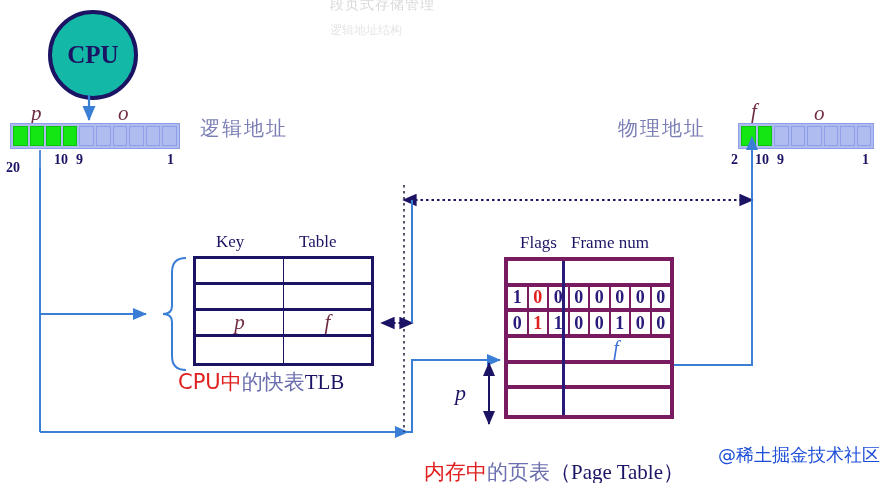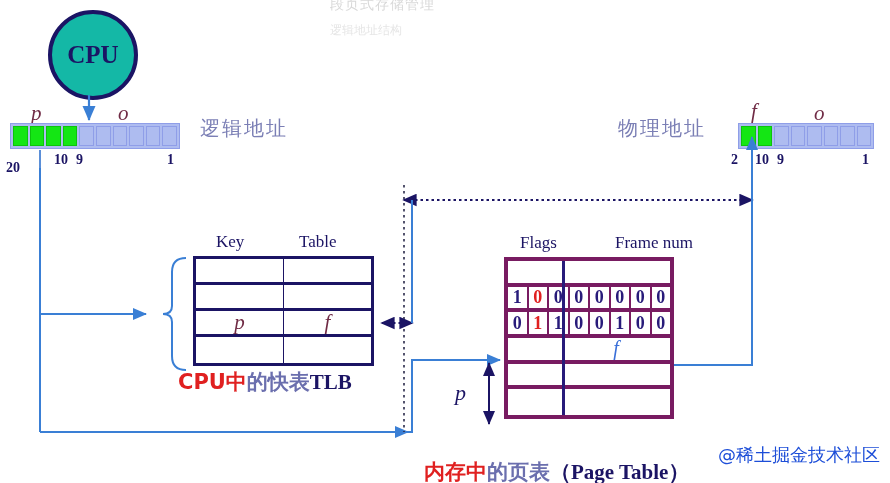--- a/index.html
+++ b/index.html
@@ -149,21 +149,21 @@
     color: #281b7a;
     background: #ffffff;
     font-family: "Liberation Serif", "DejaVu Serif", serif;
   }
   .bit:last-child { border-right: none; }
   .bit.red { color: #e02020; }
 
   
   .caption {
     font-size: 21px;
-    font-weight: bold;
+    font-weight: normal;
     white-space: nowrap;
     font-family: "DejaVu Sans", sans-serif;
   }
   .cap-red { color: #e02020; }
   .cap-blue { color: #6b6fae; }
   .cap-navy { color: #1b1464; }
   .cap-serif { font-family: "Liberation Serif", "DejaVu Serif", serif; }
 
   .watermark {
     font-size: 18px;
@@ -255,21 +255,21 @@
       <div class="tlb-cell"></div>
       <div class="tlb-cell"></div>
     </div>
   </div>
 
   <div class="abs caption" style="top:368px; left:178px;">
     <span class="cap-red">CPU中</span><span class="cap-blue">的快表</span><span class="cap-navy cap-serif">TLB</span>
   </div>
 
   <div class="abs tbl-head" style="top:233px; left:520px;">Flags</div>
-  <div class="abs tbl-head" style="top:233px; left:571px;margin-left:44px;">Frame num</div>
+  <div class="abs tbl-head" style="top:233px; left:571px;">Frame num</div>
 
   <div class="abs pt-table" style="top:257px; left:504px; width:170px; height:162px;">
     <div class="pt-divider"></div>
 
     <div class="pt-row"></div>
 
     <div class="pt-row">
       <div class="bit-cells">
         <div class="bit">1</div>
         <div class="bit red">0</div>

